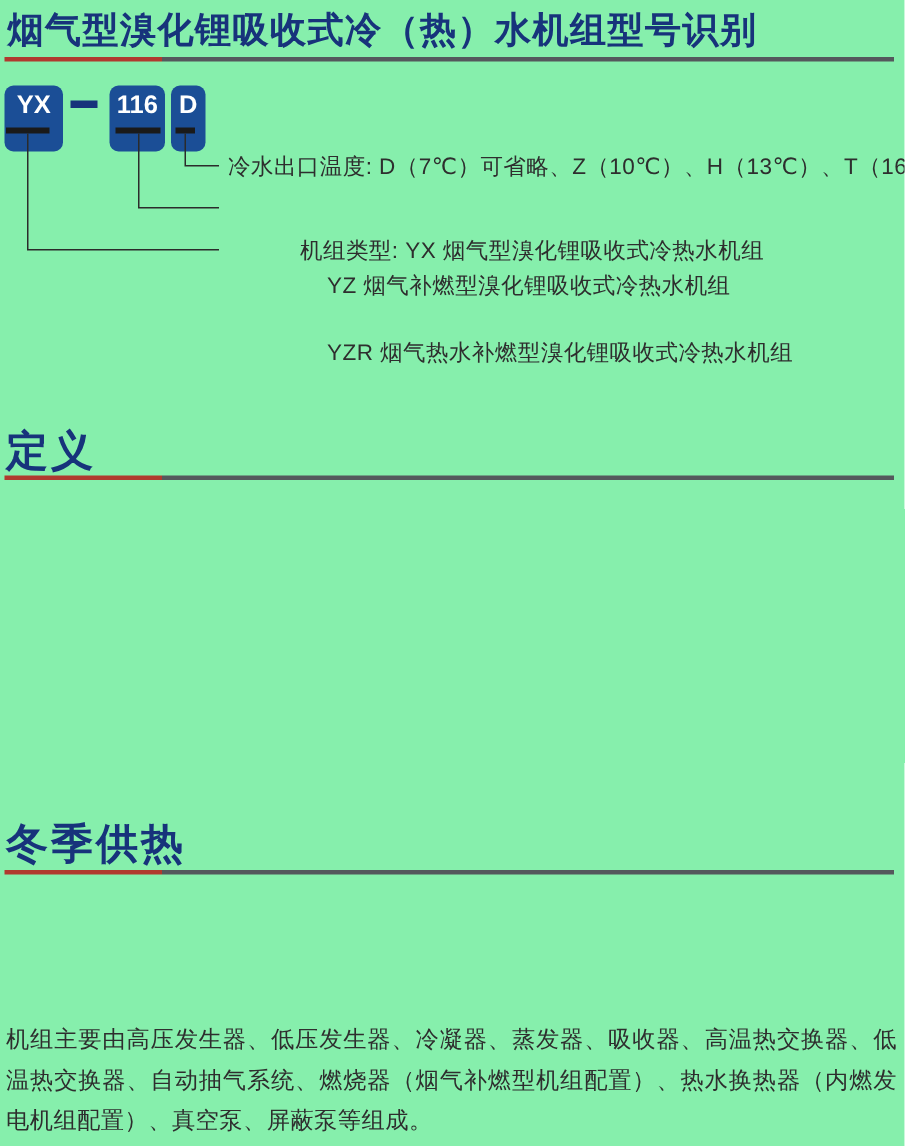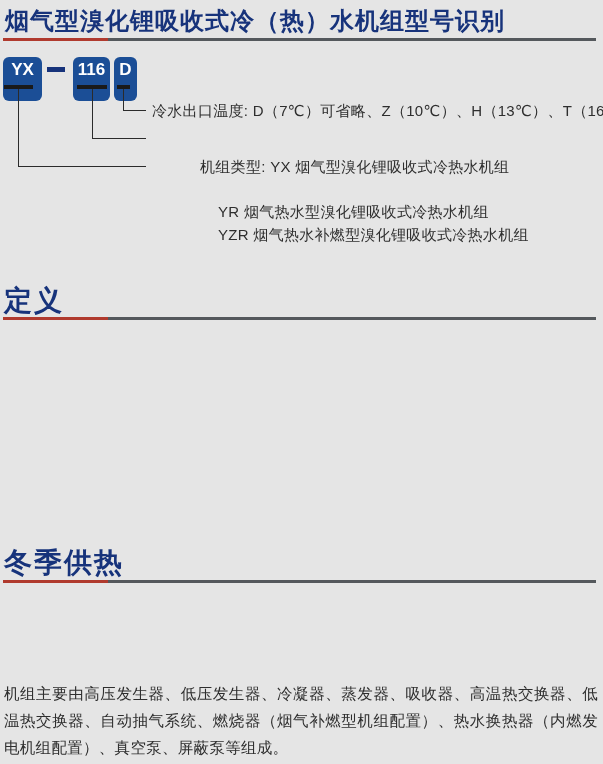--- a/index.html
+++ b/index.html
@@ -9,21 +9,21 @@
     --rule-gray:#54585c;
     --ink:#2e2e2e;
     --line:#2b2b2b;
   }
   *{margin:0;padding:0;box-sizing:border-box;}
   html,body{background:#ffffff;}
   body{
     font-family:"Liberation Sans","DejaVu Sans",sans-serif;
     width:603px;height:764px;overflow:hidden;
   }
-  .page{position:relative;width:603px;height:764px;background:#e5e5e5;}
+  .page{position:relative;width:603px;height:764px;background:#86efac;}
 
   
   .h-title{
     position:absolute;left:5px;top:6px;width:595px;
     font-size:24px;font-weight:bold;color:var(--navy);
     letter-spacing:1px;line-height:30px;white-space:nowrap;
   }
   .rule{
     position:absolute;left:3px;width:593px;height:3px;
     background:linear-gradient(90deg,var(--rule-red) 0 105px,var(--rule-gray) 105px 100%);
@@ -104,21 +104,21 @@
 
     <div class="vline vl-prefix"></div>
     <div class="vline vl-capacity"></div>
     <div class="vline vl-temp"></div>
     <div class="hline hl-prefix"></div>
     <div class="hline hl-capacity"></div>
     <div class="hline hl-temp"></div>
 
     <div class="dlabel lbl-temp">冷水出口温度: D（7℃）可省略、Z（10℃）、H（13℃）、T（16℃）</div>
     <div class="dlabel lbl-type">机组类型: YX 烟气型溴化锂吸收式冷热水机组</div>
-    <div class="type-line tl-1">YR 烟气热水型溴化锂吸收式冷热水机组</div>
+    <div class="type-line tl-0">YZ 烟气补燃型溴化锂吸收式冷热水机组</div>
     <div class="type-line tl-2">YZR 烟气热水补燃型溴化锂吸收式冷热水机组</div>
   </div>
 
   <h2 class="h-section h-def">定义</h2>
   <div class="rule rule-def"></div>
 
   <h2 class="h-section h-pri">冬季供热</h2>
   <div class="rule rule-pri"></div>
   <p class="para para-pri2">机组主要由高压发生器、低压发生器、冷凝器、蒸发器、吸收器、高温热交换器、低温热交换器、自动抽气系统、燃烧器（烟气补燃型机组配置）、热水换热器（内燃发电机组配置）、真空泵、屏蔽泵等组成。</p>
 

